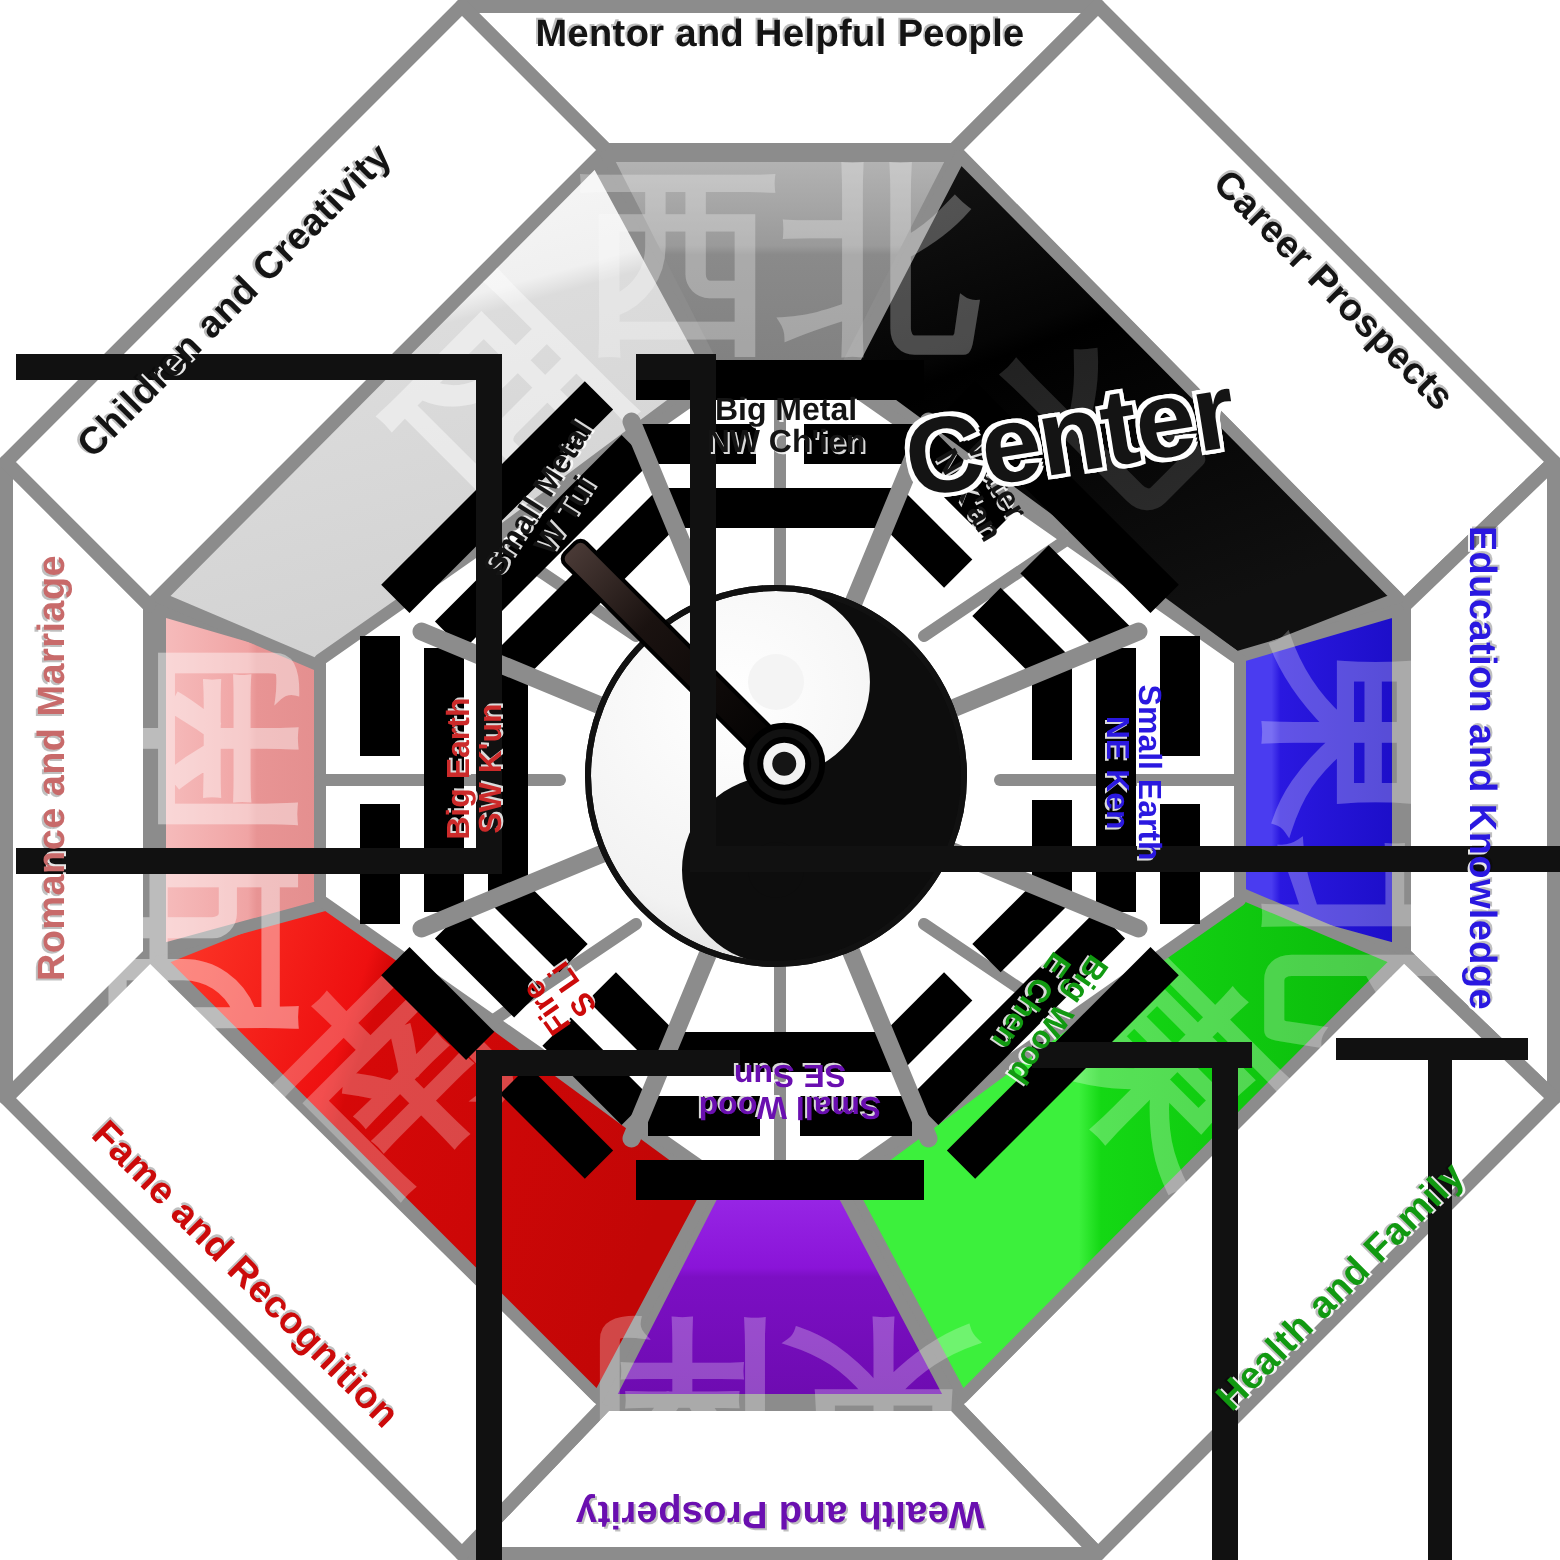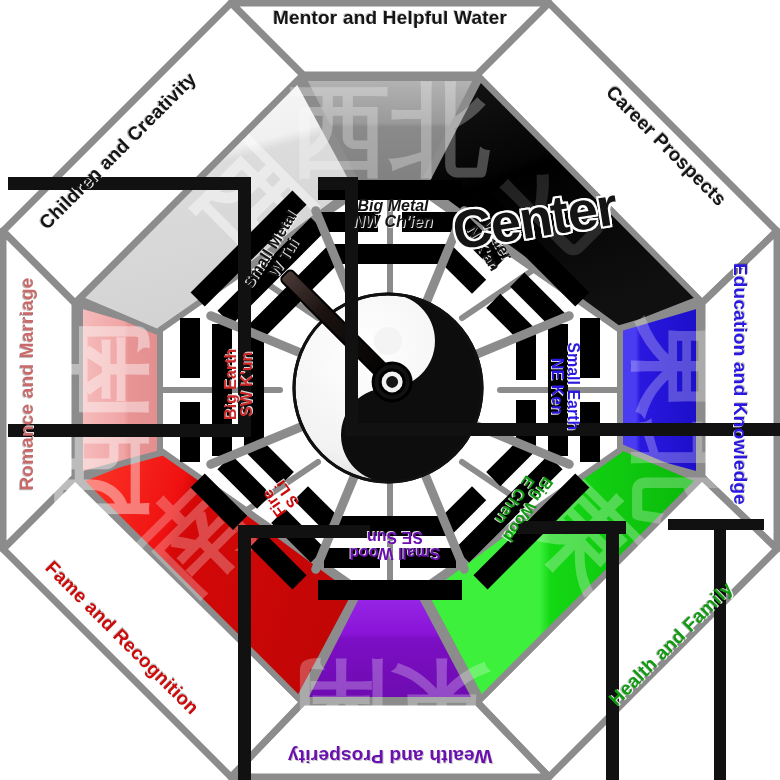--- a/index.html
+++ b/index.html
@@ -275,37 +275,37 @@
       <rect x="238" y="525" width="13" height="255"></rect>
 
       <rect x="516" y="521" width="110" height="13"></rect>
       <rect x="606" y="521" width="13" height="259"></rect>
 
       <rect x="668" y="519" width="96" height="11"></rect>
       <rect x="714" y="519" width="12" height="261"></rect>
     </g>
   </svg>
 
-  <div class="lbl outer" style="left:249px;top:7px;width:282px;text-align:center;color:#141414;">Mentor and Helpful Water</div>
+  <div class="lbl outer" style="left:249px;top:7px;width:282px;text-align:center;color:#141414;">Mentor and Helpful People</div>
 
   <div class="lbl outer" style="left:540px;top:180px;width:260px;text-align:center;color:#141414;transform:translate(-50%,-50%) rotate(45deg);left:666px;top:146px;">Career Prospects</div>
 
   <div class="lbl outer" style="width:300px;text-align:center;color:#2a18e0;left:590px;top:373px;transform:rotate(90deg);transform-origin:center;">Education and Knowledge</div>
 
   <div class="lbl outer" style="width:250px;text-align:center;color:#119911;left:546px;top:633px;transform:rotate(-45deg);">Health and Family</div>
 
   <div class="lbl outer" style="left:249px;top:745px;width:282px;text-align:center;color:#6a0fb0;transform:rotate(180deg);">Wealth and Prosperity</div>
 
   <div class="lbl outer" style="width:280px;text-align:center;color:#cc0a0a;left:-18px;top:627px;transform:rotate(45deg);">Fame and Recognition</div>
 
   <div class="lbl outer" style="width:300px;text-align:center;color:#c86a6a;left:-123px;top:373px;transform:rotate(-90deg);">Romance and Marriage</div>
 
   <div class="lbl outer" style="width:280px;text-align:center;color:#141414;left:-22px;top:140px;transform:rotate(-45deg);">Children and Creativity</div>
 
-  <div class="lbl inner" style="left:328px;top:198px;width:130px;text-align:center;color:#141414;font-style:italic;">
+  <div class="lbl inner" style="left:328px;top:198px;width:130px;text-align:center;color:#141414;">
     <div>Big Metal</div>
     <div>NW Ch'ien</div>
   </div>
 
   <div class="lbl inner" style="left:430px;top:228px;width:120px;text-align:center;color:#141414;transform:rotate(60deg);">
     <div>Water</div>
     <div>N K'an</div>
   </div>
 
   <div class="lbl inner" style="left:495px;top:370px;width:140px;text-align:center;color:#2a18e0;transform:rotate(90deg);">

